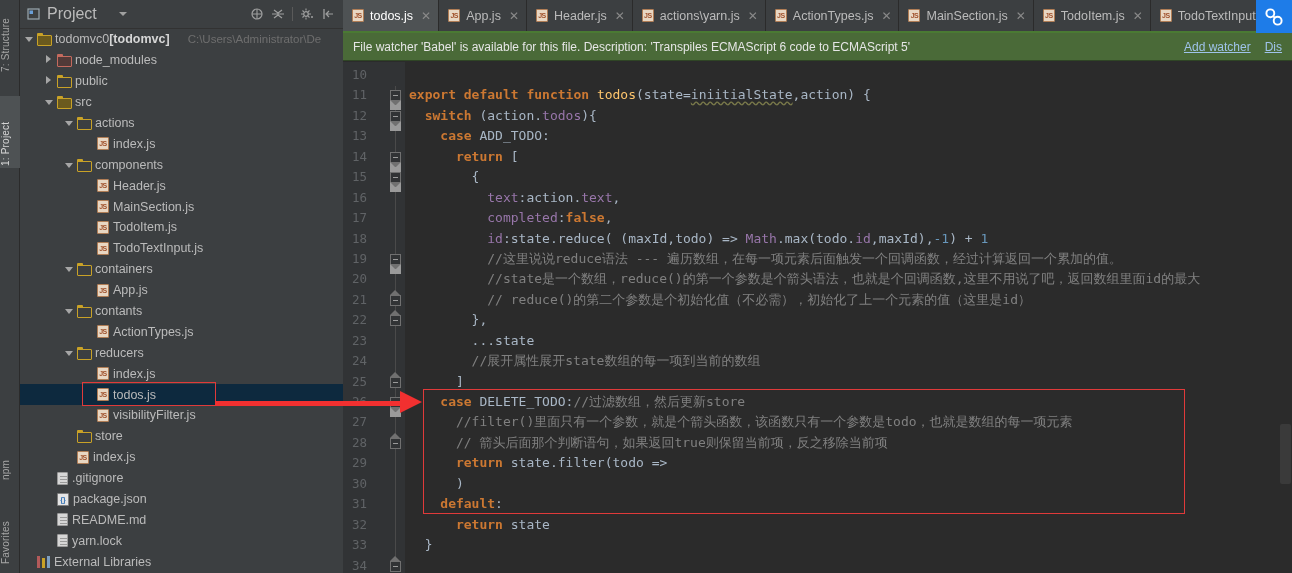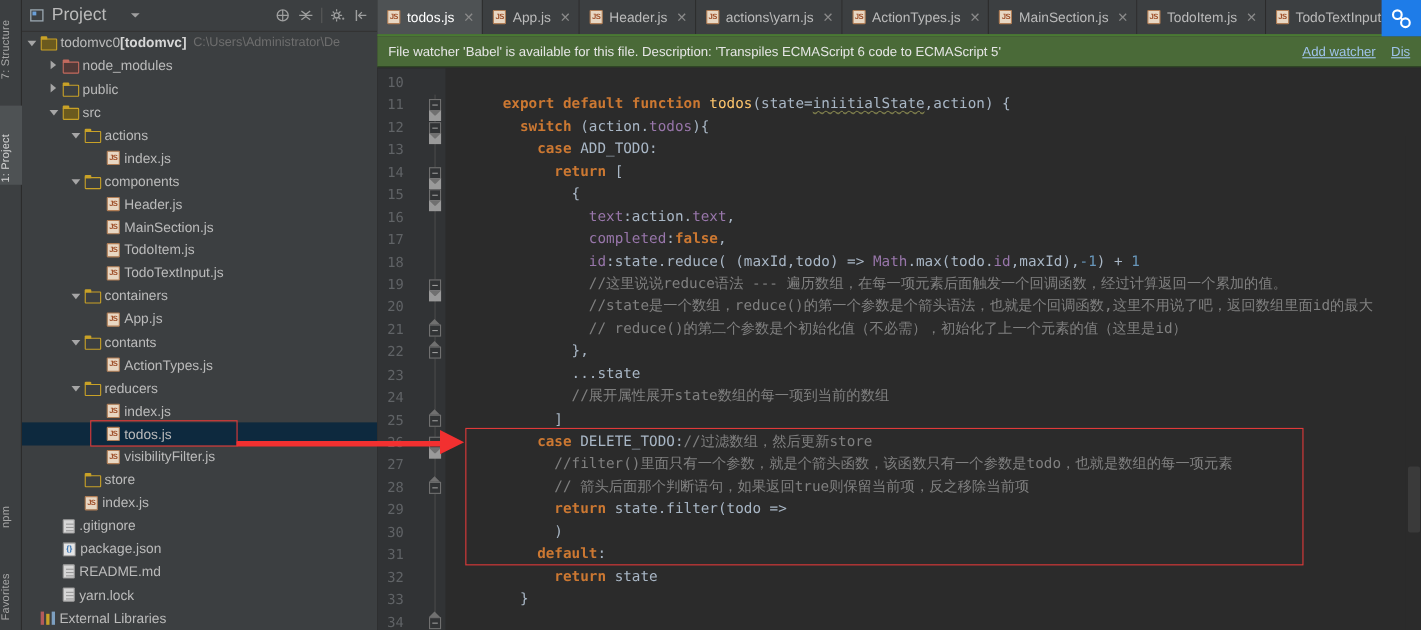--- a/index.html
+++ b/index.html
@@ -156,21 +156,21 @@
   
   .ico.lib {
     width:13px; height:12px;
     background:
       linear-gradient(#b35a5a,#b35a5a) 0 0/3px 12px no-repeat,
       linear-gradient(#c9a227,#c9a227) 5px 2px/3px 10px no-repeat,
       linear-gradient(#7d9fc0,#7d9fc0) 10px 0/3px 12px no-repeat;
   }
   .lbl { color:#bbbbbb; }
   .lbl.bold { font-weight: bold; color:#d6d6d6; }
-  .lbl.path { color:#6e6e6e; margin-left:6px; font-size:11.5px; }
+  .lbl.path { color:#6e6e6e; margin-left:18px; font-size:11.5px; }
 
   .selbox {
     position:absolute;
     border:1px solid #e03a3a;
     pointer-events:none;
   }
 
   
   .editor-area {
     position:absolute; left:343px; top:0; right:0; bottom:0;
@@ -260,21 +260,20 @@
     font-family:"DejaVu Sans Mono","Liberation Mono",monospace;
     font-size:13px;
     padding-top:3px;
     overflow:hidden;
   }
   .cl {
     height:20.45px; line-height:20.45px;
     white-space:pre;
     padding-left:4px;
     color:#a9b7c6;
-    margin-left:48px;
   }
   .kw   { color:#cc7832; font-weight:bold; }
   .fn   { color:#ffc66d; }
   .id   { color:#a9b7c6; }
   .prop { color:#9876aa; }
   .num  { color:#6897bb; }
   .cmt  { color:#808080; }
   .err  { text-decoration: underline wavy #7a7a4a; text-decoration-skip-ink:none; }
 
   .hl-box {

